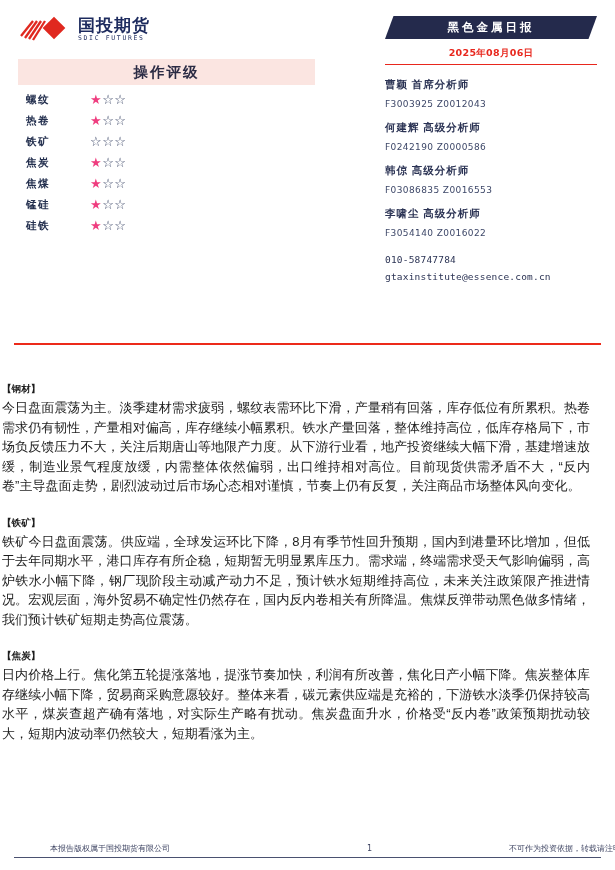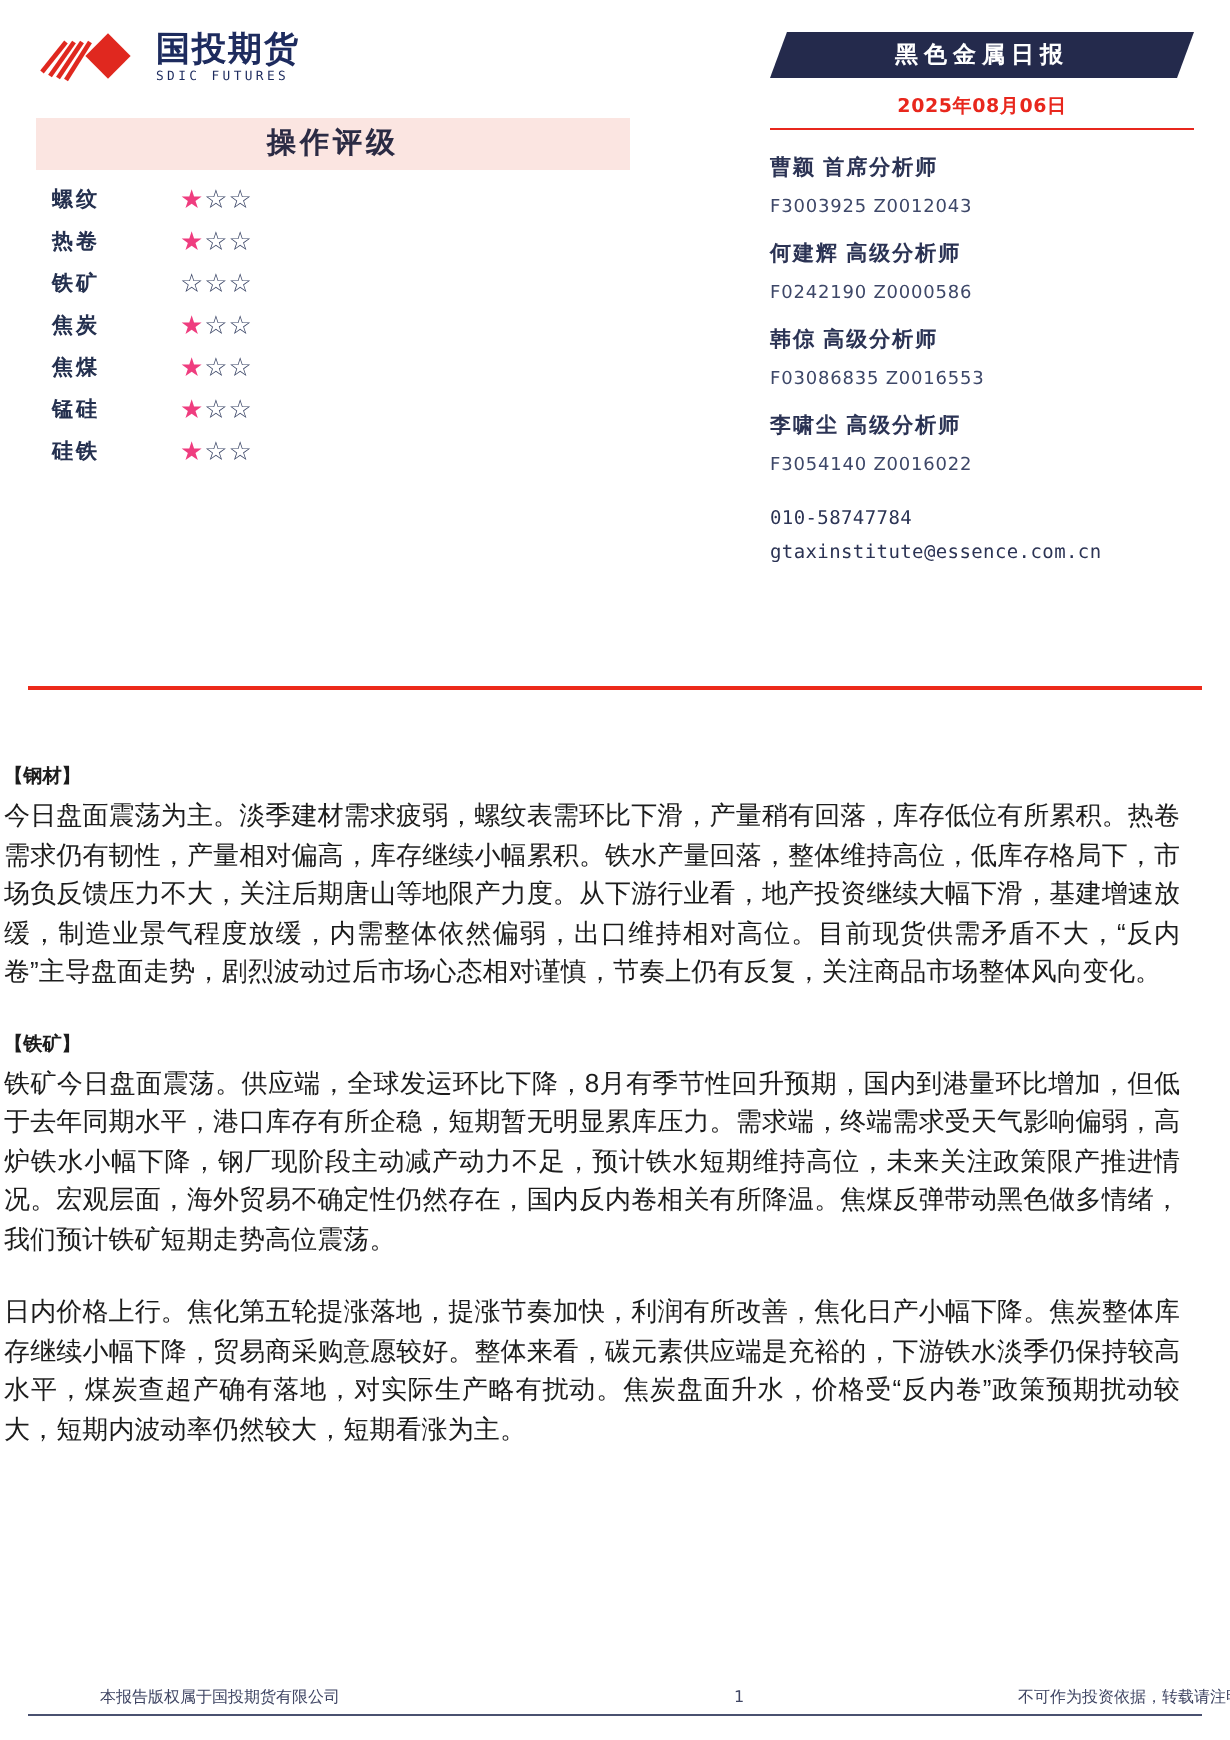--- a/index.html
+++ b/index.html
@@ -381,20 +381,21 @@
       <div class="section-title">【钢材】</div>
       <div class="section-body">今日盘面震荡为主。淡季建材需求疲弱，螺纹表需环比下滑，产量稍有回落，库存低位有所累积。热卷需求仍有韧性，产量相对偏高，库存继续小幅累积。铁水产量回落，整体维持高位，低库存格局下，市场负反馈压力不大，关注后期唐山等地限产力度。从下游行业看，地产投资继续大幅下滑，基建增速放缓，制造业景气程度放缓，内需整体依然偏弱，出口维持相对高位。目前现货供需矛盾不大，“反内卷”主导盘面走势，剧烈波动过后市场心态相对谨慎，节奏上仍有反复，关注商品市场整体风向变化。</div>
     </div>
 
     <div class="section">
       <div class="section-title">【铁矿】</div>
       <div class="section-body">铁矿今日盘面震荡。供应端，全球发运环比下降，8月有季节性回升预期，国内到港量环比增加，但低于去年同期水平，港口库存有所企稳，短期暂无明显累库压力。需求端，终端需求受天气影响偏弱，高炉铁水小幅下降，钢厂现阶段主动减产动力不足，预计铁水短期维持高位，未来关注政策限产推进情况。宏观层面，海外贸易不确定性仍然存在，国内反内卷相关有所降温。焦煤反弹带动黑色做多情绪，我们预计铁矿短期走势高位震荡。</div>
     </div>
 
     <div class="section">
+      <div class="section-title">【焦炭】</div>
       <div class="section-body">日内价格上行。焦化第五轮提涨落地，提涨节奏加快，利润有所改善，焦化日产小幅下降。焦炭整体库存继续小幅下降，贸易商采购意愿较好。整体来看，碳元素供应端是充裕的，下游铁水淡季仍保持较高水平，煤炭查超产确有落地，对实际生产略有扰动。焦炭盘面升水，价格受“反内卷”政策预期扰动较大，短期内波动率仍然较大，短期看涨为主。</div>
     </div>
 
   </div>
 
   <div class="footer">
     <div class="footer-row">
       <span class="footer-left">本报告版权属于国投期货有限公司</span>
       <span class="footer-page">1</span>
       <span class="footer-right">不可作为投资依据，转载请注明出处</span>

